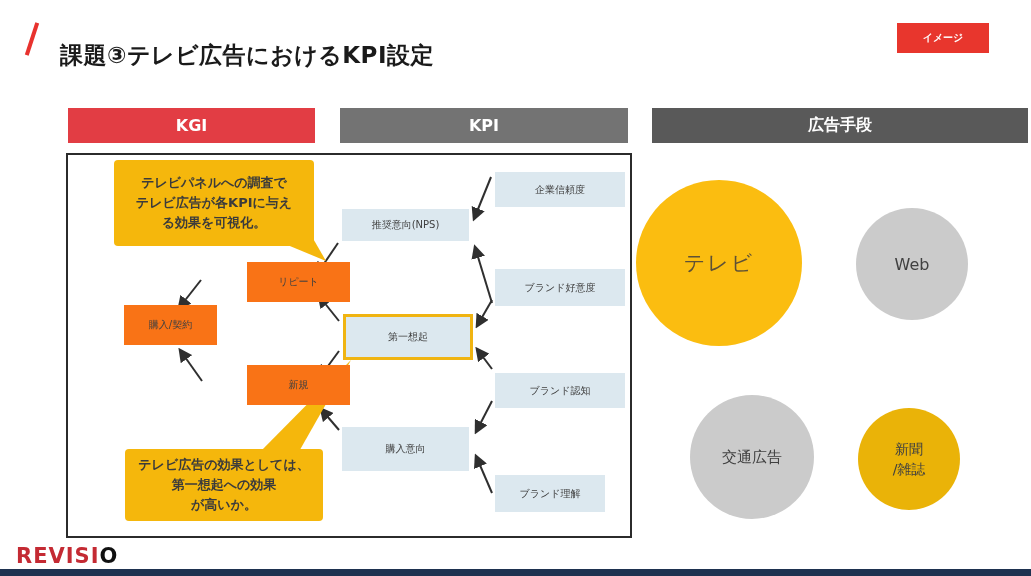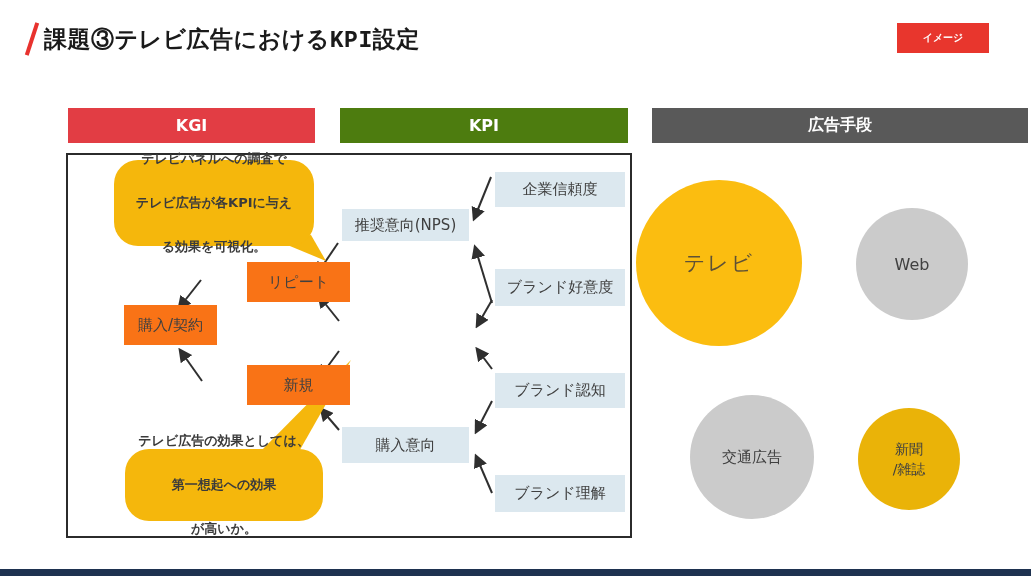--- a/index.html
+++ b/index.html
@@ -9,46 +9,46 @@
   
   .title-slash{position:absolute;left:30px;top:22px;width:4px;height:34px;background:#E8322E;transform:rotate(18deg);}
   .page-title{position:absolute;left:44px;top:24px;font-size:23px;font-weight:bold;color:#1A1A1A;letter-spacing:0.5px;}
   .badge{position:absolute;left:897px;top:23px;width:92px;height:30px;background:#E8362D;color:#fff;
          font-size:10px;font-weight:bold;display:flex;align-items:center;justify-content:center;}
 
   
   .col-header{position:absolute;top:108px;height:35px;color:#fff;font-size:16px;font-weight:bold;
               display:flex;align-items:center;justify-content:center;}
   .col-kgi{left:68px;width:247px;background:#E23D44;}
-  .col-kpi{left:340px;width:288px;background:#4d7c0f;}
+  .col-kpi{left:340px;width:288px;background:#737373;}
   .col-ch{left:652px;width:376px;background:#595959;}
 
   
   .frame{position:absolute;left:66px;top:153px;width:566px;height:385px;border:2px solid #2B2B2B;background:#fff;box-sizing:border-box;}
   .frame-inner{position:relative;width:100%;height:100%;}
   .arrow-layer{position:absolute;left:0;top:0;width:562px;height:381px;}
 
-  .dbox{position:absolute;display:flex;align-items:center;justify-content:center;font-size:15px;color:#404040;box-sizing:border-box;text-align:center;}
+  .dbox{position:absolute;display:flex;align-items:center;justify-content:center;font-size:10px;color:#404040;box-sizing:border-box;text-align:center;}
   .blue{background:#DCE8EF;}
   .pink{background:#f97316;margin-left:40px;}
   .hl{border:3px solid #F0B411;background:#DCE8EF;}
 
   .b-nps{left:274px;top:54px;width:127px;height:32px;}
   .b-trust{left:427px;top:17px;width:130px;height:35px;}
   .b-favor{left:427px;top:114px;width:130px;height:37px;}
   .b-recall{left:275px;top:159px;width:130px;height:46px;}
   .b-aware{left:427px;top:218px;width:130px;height:35px;}
-  .b-intent{left:274px;top:272px;width:127px;height:36px;}
-  .b-underst{left:427px;top:320px;width:130px;height:37px;}
+  .b-intent{left:274px;top:272px;width:127px;height:44px;}
+  .b-underst{left:427px;top:320px;width:110px;height:37px;}
   .b-repeat{left:139px;top:107px;width:103px;height:40px;}
   .b-purchase{left:16px;top:150px;width:93px;height:40px;}
   .b-new{left:139px;top:210px;width:103px;height:40px;}
 
-  .bubble{position:absolute;background:#F5B70C;border-radius:24px;color:#3B3B3B;font-size:13px;font-weight:bold;
-          display:flex;flex-direction:column;align-items:center;justify-content:center;text-align:center;line-height:1.55;z-index:2;gap:24px;}
+  .bubble{position:absolute;background:#F5B70C;border-radius:4px;color:#3B3B3B;font-size:13px;font-weight:bold;
+          display:flex;flex-direction:column;align-items:center;justify-content:center;text-align:center;line-height:1.55;z-index:2;}
   .bubble-top{left:46px;top:5px;width:200px;height:86px;}
   .bubble-bottom{left:57px;top:294px;width:198px;height:72px;}
 
   
   .circle{position:absolute;border-radius:50%;display:flex;flex-direction:column;align-items:center;justify-content:center;color:#4A463C;}
   .c-tv{left:636px;top:180px;width:166px;height:166px;background:#FBBD10;font-size:21px;color:#5E5136;letter-spacing:2px;}
   .c-web{left:856px;top:208px;width:112px;height:112px;background:#CBCBCB;font-size:16px;color:#404040;}
   .c-transit{left:690px;top:395px;width:124px;height:124px;background:#CBCBCB;font-size:15px;color:#404040;}
   .c-news{left:858px;top:408px;width:102px;height:102px;background:#eab308;font-size:14px;color:#404040;line-height:1.45;}
 
@@ -57,21 +57,21 @@
   .logo .red{color:#C42A33;}
   .logo .black{color:#111;}
   .footer-bar{position:absolute;left:0;top:569px;width:1031px;height:7px;background:#1E3250;}
 </style>
 </head>
 <body>
 
 <div class="slide">
 
   <div class="title-slash"></div>
-  <h1 class="page-title" style="margin:0;font-family:Liberation Mono, monospace;">課題③テレビ広告におけるKPI設定</h1>
+  <h1 class="page-title" style="margin:16px;">課題③テレビ広告におけるKPI設定</h1>
   <div class="badge">イメージ</div>
 
   <div class="col-header col-kgi">KGI</div>
   <div class="col-header col-kpi">KPI</div>
   <div class="col-header col-ch">広告手段</div>
 
   <div class="frame">
     <div class="frame-inner">
 
       <svg class="arrow-layer" viewBox="0 0 562 381">
@@ -102,20 +102,21 @@
 
       <div class="bubble bubble-top">
         <span>テレビパネルへの調査で</span>
         <span>テレビ広告が各KPIに与え</span>
         <span>る効果を可視化。</span>
       </div>
 
       <div class="dbox blue b-nps">推奨意向(NPS)</div>
       <div class="dbox blue b-trust">企業信頼度</div>
       <div class="dbox blue b-favor">ブランド好意度</div>
+      <div class="dbox hl b-recall">第一想起</div>
       <div class="dbox blue b-aware">ブランド認知</div>
       <div class="dbox blue b-intent">購入意向</div>
       <div class="dbox blue b-underst">ブランド理解</div>
 
       <div class="dbox pink b-repeat">リピート</div>
       <div class="dbox pink b-purchase">購入/契約</div>
       <div class="dbox pink b-new">新規</div>
 
       <div class="bubble bubble-bottom">
         <span>テレビ広告の効果としては、</span>
@@ -127,15 +128,18 @@
   </div>
 
   <div class="circle c-tv">テレビ</div>
   <div class="circle c-transit">交通広告</div>
   <div class="circle c-web">Web</div>
   <div class="circle c-news">
     <span>新聞</span>
     <span>/雑誌</span>
   </div>
 
+  <div class="logo">
+    <span class="red">REVISI</span><span class="black">O</span>
+  </div>
   <div class="footer-bar"></div>
 
 </div>
 
 </body></html>

